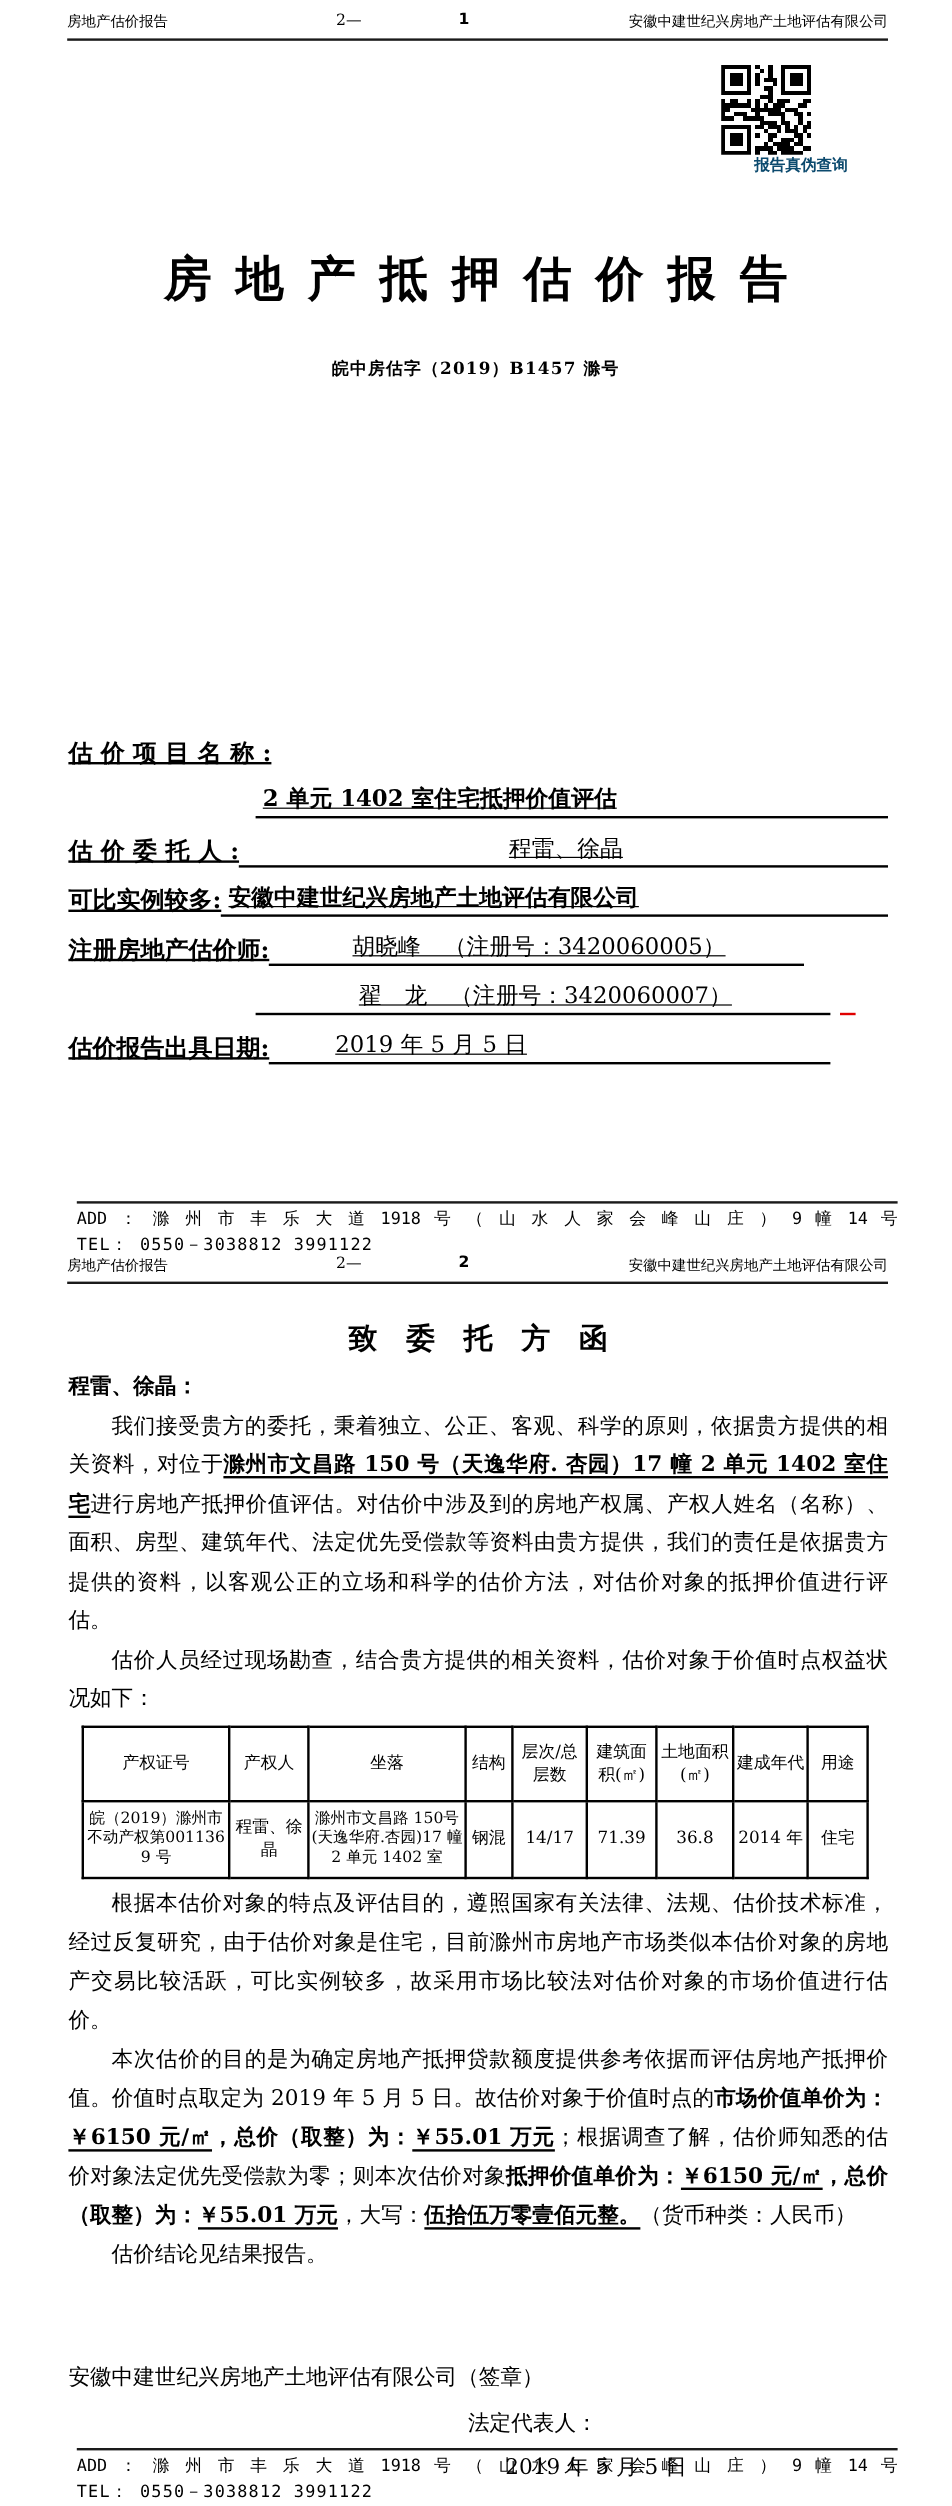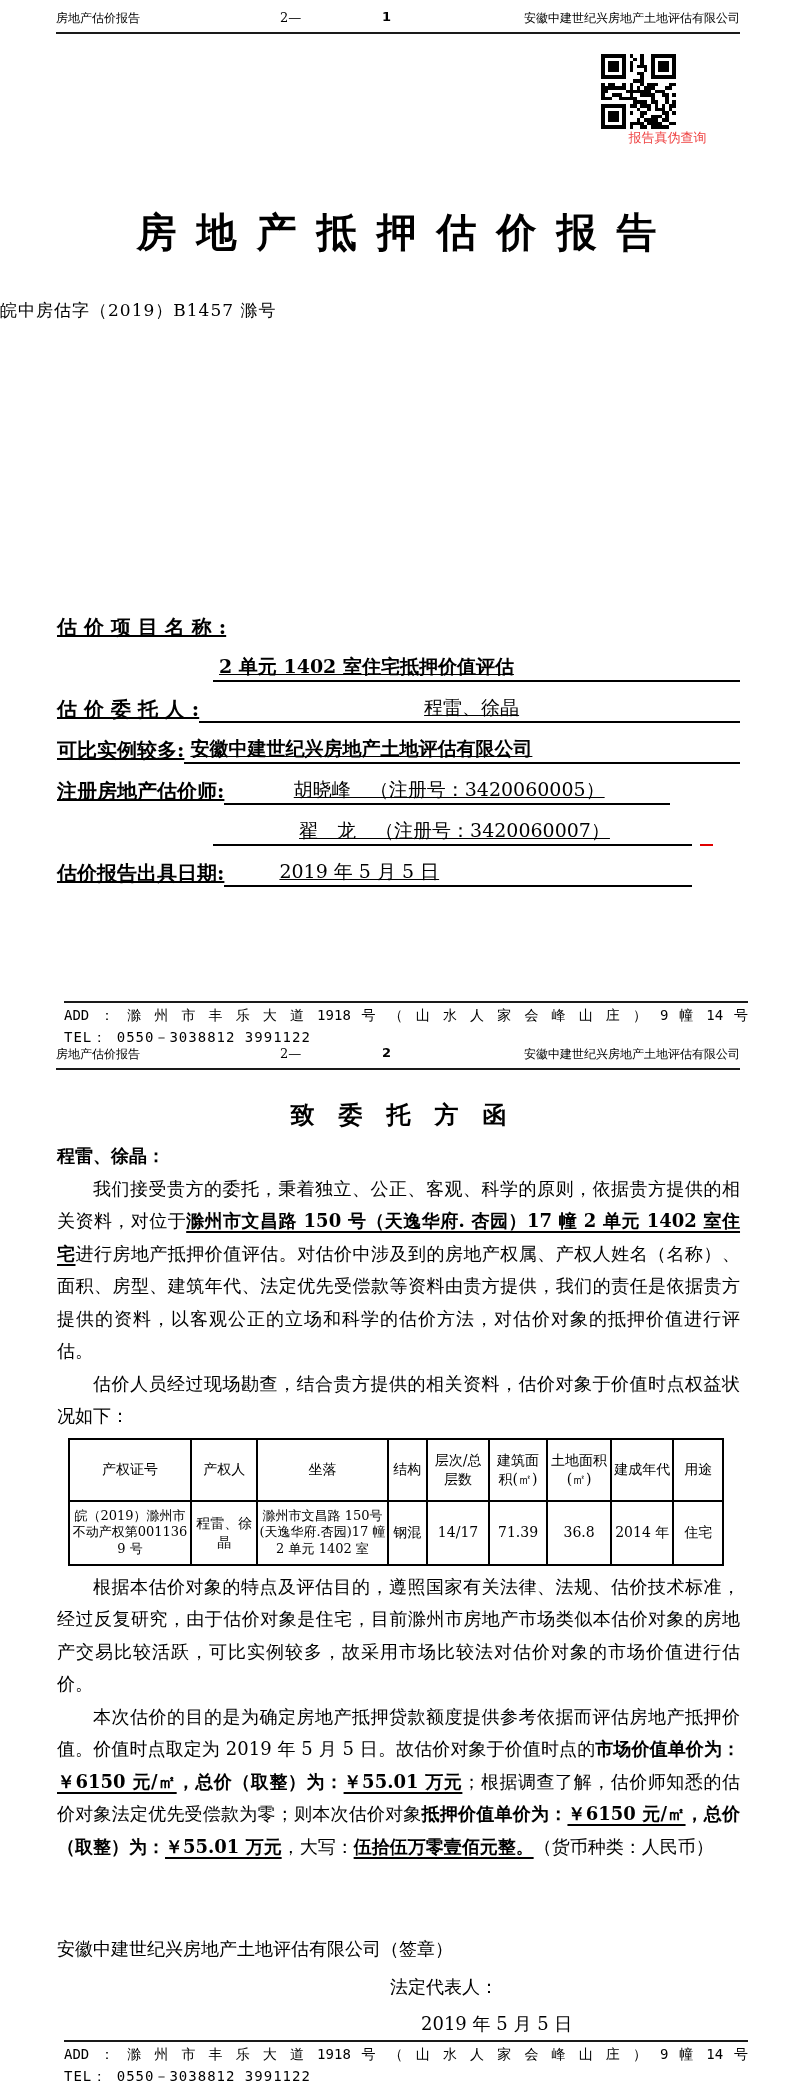--- a/index.html
+++ b/index.html
@@ -25,31 +25,31 @@
     font-family:"DejaVu Sans Mono","Liberation Mono",monospace;font-size:14px;
   }
   .pg-footer .f-add{text-align:justify;text-align-last:justify;white-space:normal;}
   .pg-footer .f-tel{margin-top:4px;letter-spacing:1px;}
   #footer1{top:1001px;}
   #footer2{top:2040px;}
   
   .qr{position:absolute;left:601px;top:54px;width:75px;height:75px;}
   .qr-caption{
     position:absolute;left:615px;top:129px;width:105px;text-align:center;
-    font-size:13px;font-weight:normal;color:#ef4444;
+    font-size:13px;font-weight:bold;color:#0c4a6e;
     font-family:"DejaVu Sans","Liberation Sans",sans-serif;
   }
   
   .title{
     position:absolute;top:205px;left:0;width:100%;text-align:center;
     font-size:40px;font-weight:600;letter-spacing:20px;padding-left:20px;box-sizing:border-box;
   }
   .docnum{
-    position:absolute;top:299px;left:0;width:100%;
-    font-size:17px;font-weight:normal;letter-spacing:1px;
+    position:absolute;top:299px;left:0;width:100%;text-align:center;
+    font-size:14px;font-weight:bold;letter-spacing:1px;
   }
   .form{position:absolute;top:600px;left:57px;width:683px;text-decoration:underline;}
   .form-row{display:flex;height:41px;align-items:flex-end;}
   .form-label{font-size:20px;font-weight:bold;white-space:pre;line-height:1.15;padding-bottom:2px;}
   .form-value{
     flex:1;border-bottom:2px solid #000;font-size:19px;line-height:1.2;
     padding:0 2px 2px 6px;white-space:nowrap;overflow:hidden;
   }
   .fv-bold{font-weight:bold;}
   .fv-center{text-align:center;}
@@ -338,20 +338,21 @@
           <td>2014 年</td>
           <td>住宅</td>
         </tr>
       </tbody>
     </table>
 
     <p class="body-para">根据本估价对象的特点及评估目的，遵照国家有关法律、法规、估价技术标准，经过反复研究，由于估价对象是住宅，目前滁州市房地产市场类似本估价对象的房地产交易比较活跃，可比实例较多，故采用市场比较法对估价对象的市场价值进行估价。</p>
 
     <p class="body-para"><span>本次估价的目的是为确定房地产抵押贷款额度提供参考依据而评估房地产抵押价值。价值时点取定为 2019 年 5 月 5 日。故估价对象于价值时点的</span><span class="b">市场价值单价为：</span><span class="b u">￥6150 元/㎡</span><span class="b">，总价（取整）为：</span><span class="b u">￥55.01 万元</span><span>；根据调查了解，估价师知悉的估价对象法定优先受偿款为零；则本次估价对象</span><span class="b">抵押价值单价为：</span><span class="b u">￥6150 元/㎡</span><span class="b">，总价（取整）为：</span><span class="b u">￥55.01 万元</span><span>，大写：</span><span class="b u">伍拾伍万零壹佰元整。</span><span>（货币种类：人民币）</span></p>
 
+    <p class="body-para">估价结论见结果报告。</p>
 
     <p class="body-para sig-company">安徽中建世纪兴房地产土地评估有限公司（签章）</p>
     <p class="body-para sig-rep">法定代表人：</p>
     <p class="body-para sig-date">2019 年 5 月 5 日</p>
   </div>
 
   <div class="pg-footer" id="footer2">
     <div class="f-add">ADD ： 滁 州 市 丰 乐 大 道 1918 号 （ 山 水 人 家 会 峰 山 庄 ） 9 幢 14 号</div>
     <div class="f-tel">TEL： 0550－3038812  3991122</div>
   </div>

